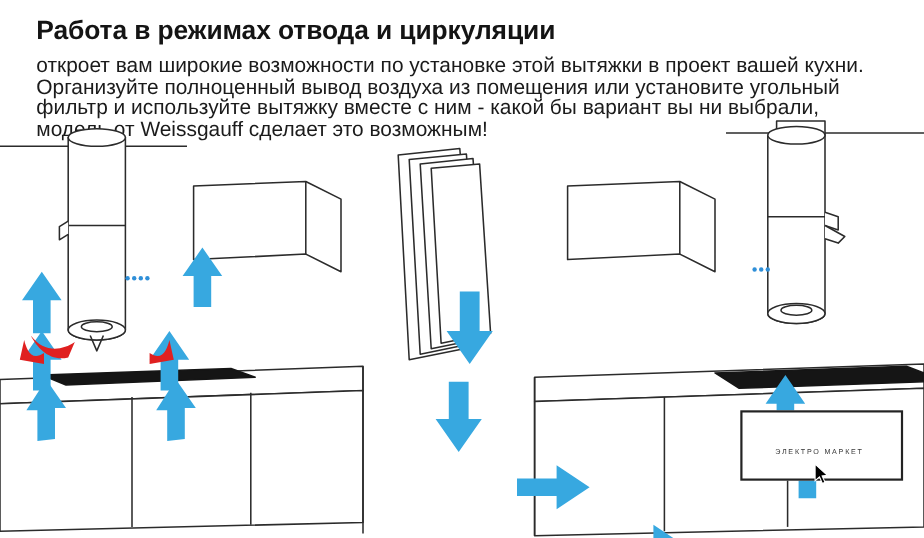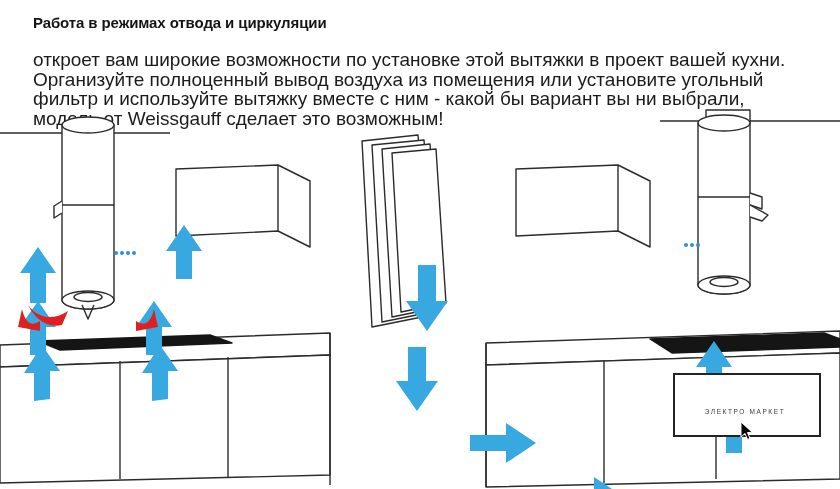--- a/index.html
+++ b/index.html
@@ -8,21 +8,21 @@
     background:#ffffff;
     font-family:"Liberation Sans", sans-serif;
     color:#111;
     overflow:hidden;
     position:relative;
   }
   #root{position:relative;width:840px;height:489px;}
 
   .title{
     position:absolute;left:33px;top:14px;
-    font-size:15px;font-weight:bold;color:#141414;
+    font-size:24px;font-weight:bold;color:#141414;
     letter-spacing:-0.1px;
   }
   .para{
     position:absolute;left:33px;top:50px;width:772px;
     font-size:19px;line-height:19.5px;color:#1b1b1b;
   }
 
   .scene{position:absolute;left:0;top:105px;width:840px;height:384px;}
   svg.illo{position:absolute;left:0;top:0;width:840px;height:384px;overflow:visible;}
 

